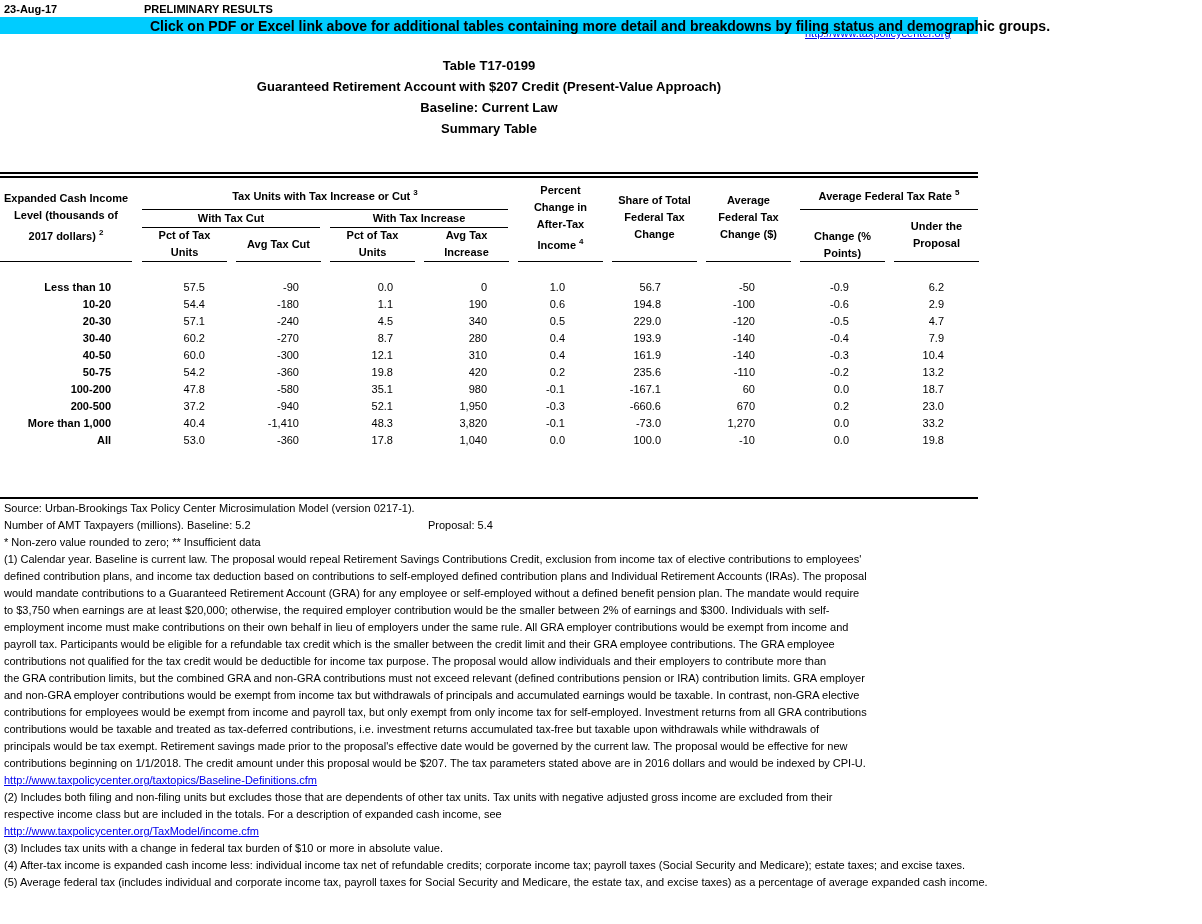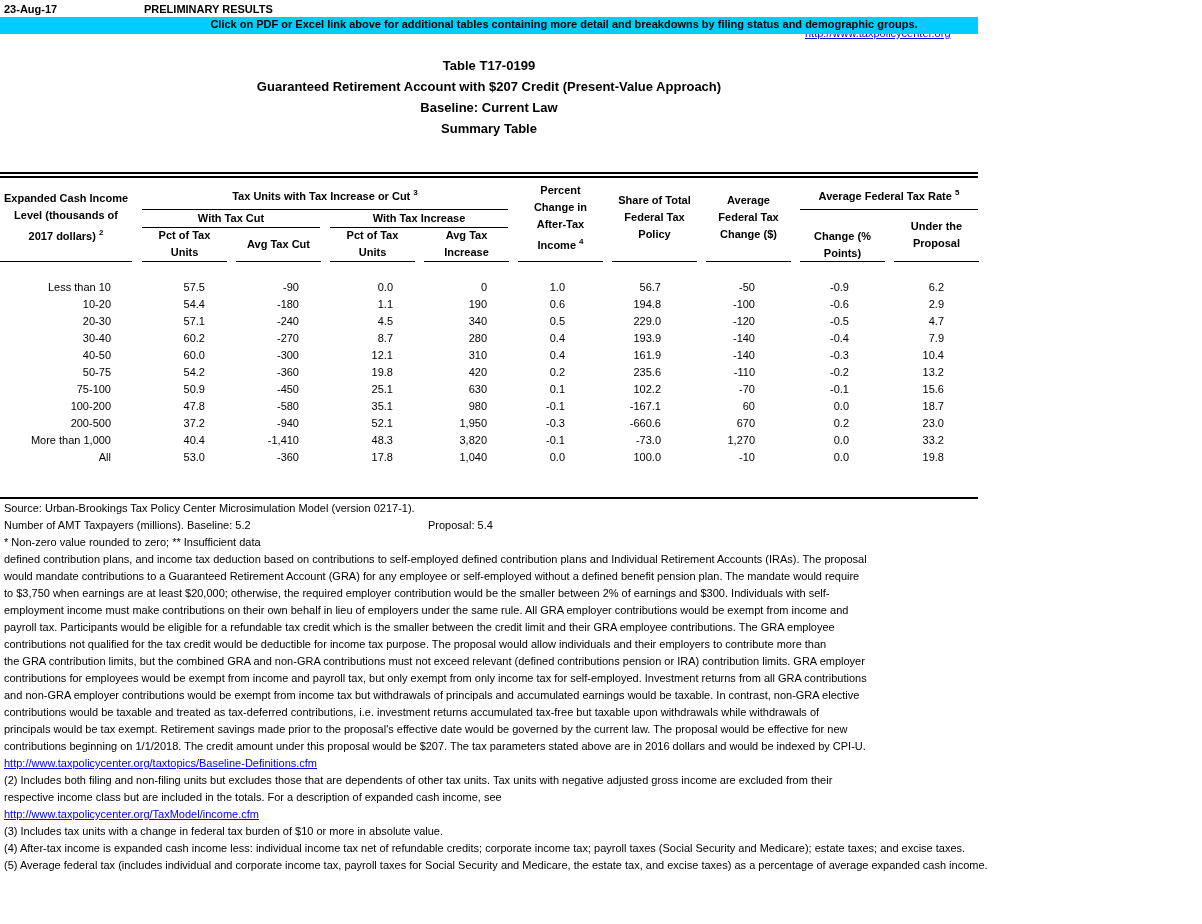--- a/index.html
+++ b/index.html
@@ -2,29 +2,29 @@
 <html><head>
 <meta charset="utf-8">
 <style>
   html, body { margin:0; padding:0; background:#ffffff; }
   body { width:1202px; height:924px; position:relative; overflow:hidden;
          font-family:"Liberation Sans", sans-serif; color:#000; font-size:11px; }
   .abs { position:absolute; white-space:nowrap; }
   .b { font-weight:bold; }
   a.link { color:#0000ee; text-decoration:underline;margin-top:24px; }
   .banner { position:absolute; left:0; top:17px; width:978px; height:17px; background:#00ccff; }
-  .banner-text { position:absolute; left:0; width:978px; top:18px; text-align:center; font-weight:bold; font-size:11px; padding-left:150px; box-sizing:border-box; }
+  .banner-text { position:absolute; left:0; width:978px; top:18px; text-align:center; font-weight:bold; font-size:14px; padding-left:150px; box-sizing:border-box; }
   .titles { position:absolute; left:0; width:978px; top:55px; text-align:center; font-weight:bold; font-size:13px; line-height:21px; }
   .titles sup, .hdr sup { font-size:8px; }
   .dline { position:absolute; left:0; width:978px; height:2px; background:#000; }
   .rule { position:absolute; height:1px; background:#000; }
   .hdr { position:absolute; font-weight:bold; font-size:11px; text-align:center; line-height:17px; }
   table.data { position:absolute; left:0; top:278px; border-collapse:collapse; font-size:11px; }
   table.data td { height:17px; padding:0; text-align:right; }
-  table.data td.lbl { font-weight:normal; }
+  table.data td.lbl { font-weight:bold; }
   .notes { position:absolute; left:4px; top:500px; font-size:11px; line-height:17px; width:1195px; }
   .notes div { white-space:nowrap; }
 </style>
 </head>
 <body>
 
 <div class="abs b" style="left:4px;top:3px;">23-Aug-17</div>
 <div class="abs b" style="left:144px;top:3px;">PRELIMINARY RESULTS</div>
 <a class="abs link" style="left:805px;top:3px;">http://www.taxpolicycenter.org</a>
 <div class="banner"></div>
@@ -77,21 +77,21 @@
   <div>Percent</div>
   <div>Change in</div>
   <div>After-Tax</div>
   <div><span>Income</span> <sup>4</sup></div>
 </div>
 <div class="rule" style="left:518px;top:261px;width:85px;"></div>
 
 <div class="hdr" style="left:612px;width:85px;top:192px;">
   <div>Share of Total</div>
   <div>Federal Tax</div>
-  <div>Policy</div>
+  <div>Change</div>
 </div>
 <div class="rule" style="left:612px;top:261px;width:85px;"></div>
 
 <div class="hdr" style="left:706px;width:85px;top:192px;">
   <div>Average</div>
   <div>Federal Tax</div>
   <div>Change ($)</div>
 </div>
 <div class="rule" style="left:706px;top:261px;width:85px;"></div>
 
@@ -188,32 +188,20 @@
         <td>-360</td>
         <td>19.8</td>
         <td>420</td>
         <td>0.2</td>
         <td>235.6</td>
         <td>-110</td>
         <td>-0.2</td>
         <td>13.2</td>
       </tr>
       <tr>
-        <td class="lbl">75-100</td>
-        <td>50.9</td>
-        <td>-450</td>
-        <td>25.1</td>
-        <td>630</td>
-        <td>0.1</td>
-        <td>102.2</td>
-        <td>-70</td>
-        <td>-0.1</td>
-        <td>15.6</td>
-      </tr>
-      <tr>
         <td class="lbl">100-200</td>
         <td>47.8</td>
         <td>-580</td>
         <td>35.1</td>
         <td>980</td>
         <td>-0.1</td>
         <td>-167.1</td>
         <td>60</td>
         <td>0.0</td>
         <td>18.7</td>
@@ -257,29 +245,30 @@
     </tbody>
 </table>
 
 <div class="rule" style="left:0;top:497px;width:978px;height:2px;"></div>
 
 <div class="notes">
   <div>Source: Urban-Brookings Tax Policy Center Microsimulation Model (version 0217-1).</div>
   <div><span style="display:inline-block;width:424px;">Number of AMT Taxpayers (millions).  Baseline: 5.2</span><span>Proposal: 5.4</span></div>
   <div>* Non-zero value rounded to zero; ** Insufficient data</div>
   <div id="n1">
+      <div>(1) Calendar year. Baseline is current law. The proposal would repeal Retirement Savings Contributions Credit, exclusion from income tax of elective contributions to employees'</div>
       <div>defined contribution plans, and income tax deduction based on contributions to self-employed defined contribution plans and Individual Retirement Accounts (IRAs). The proposal</div>
       <div>would mandate contributions to a Guaranteed Retirement Account (GRA) for any employee or self-employed without a defined benefit pension plan. The mandate would require</div>
       <div>to $3,750 when earnings are at least $20,000; otherwise, the required employer contribution would be the smaller between 2% of earnings and $300. Individuals with self-</div>
       <div>employment income must make contributions on their own behalf in lieu of employers under the same rule.  All GRA employer contributions would be exempt from income and</div>
       <div>payroll tax. Participants would be eligible for a refundable tax credit which is the smaller between the credit limit and their GRA employee contributions. The GRA employee</div>
       <div>contributions not qualified for the tax credit would be deductible for income tax purpose. The proposal would allow individuals and their employers to contribute more than</div>
       <div>the GRA contribution limits, but the combined GRA and non-GRA contributions must not exceed relevant (defined contributions pension or IRA) contribution limits. GRA employer</div>
+      <div>and non-GRA employer contributions would be exempt from income tax but withdrawals of principals and accumulated earnings would be taxable. In contrast, non-GRA elective</div>
       <div>contributions for employees would be exempt from income and payroll tax, but only exempt from only income tax for self-employed. Investment returns from all GRA contributions</div>
-      <div>and non-GRA employer contributions would be exempt from income tax but withdrawals of principals and accumulated earnings would be taxable. In contrast, non-GRA elective</div>
       <div>contributions would be taxable and treated as tax-deferred contributions, i.e. investment returns accumulated tax-free but taxable upon withdrawals while withdrawals of</div>
       <div>principals would be tax exempt. Retirement savings made prior to the proposal's effective date would be governed by the current law. The proposal would be effective for new</div>
       <div>contributions beginning on 1/1/2018. The credit amount under this proposal would be $207. The tax parameters stated above are in 2016 dollars and would be indexed by CPI-U.</div>
     </div>
   <div><a class="link">http://www.taxpolicycenter.org/taxtopics/Baseline-Definitions.cfm</a></div>
   <div>(2) Includes both filing and non-filing units but excludes those that are dependents of other tax units. Tax units with negative adjusted gross income are excluded from their</div>
   <div>respective income class but are included in the totals. For a description of expanded cash income, see</div>
   <div><a class="link">http://www.taxpolicycenter.org/TaxModel/income.cfm</a></div>
   <div>(3) Includes tax units with a change in federal tax burden of $10 or more in absolute value.</div>
   <div>(4) After-tax income is expanded cash income less: individual income tax net of refundable credits; corporate income tax; payroll taxes (Social Security and Medicare); estate taxes; and excise taxes.</div>

